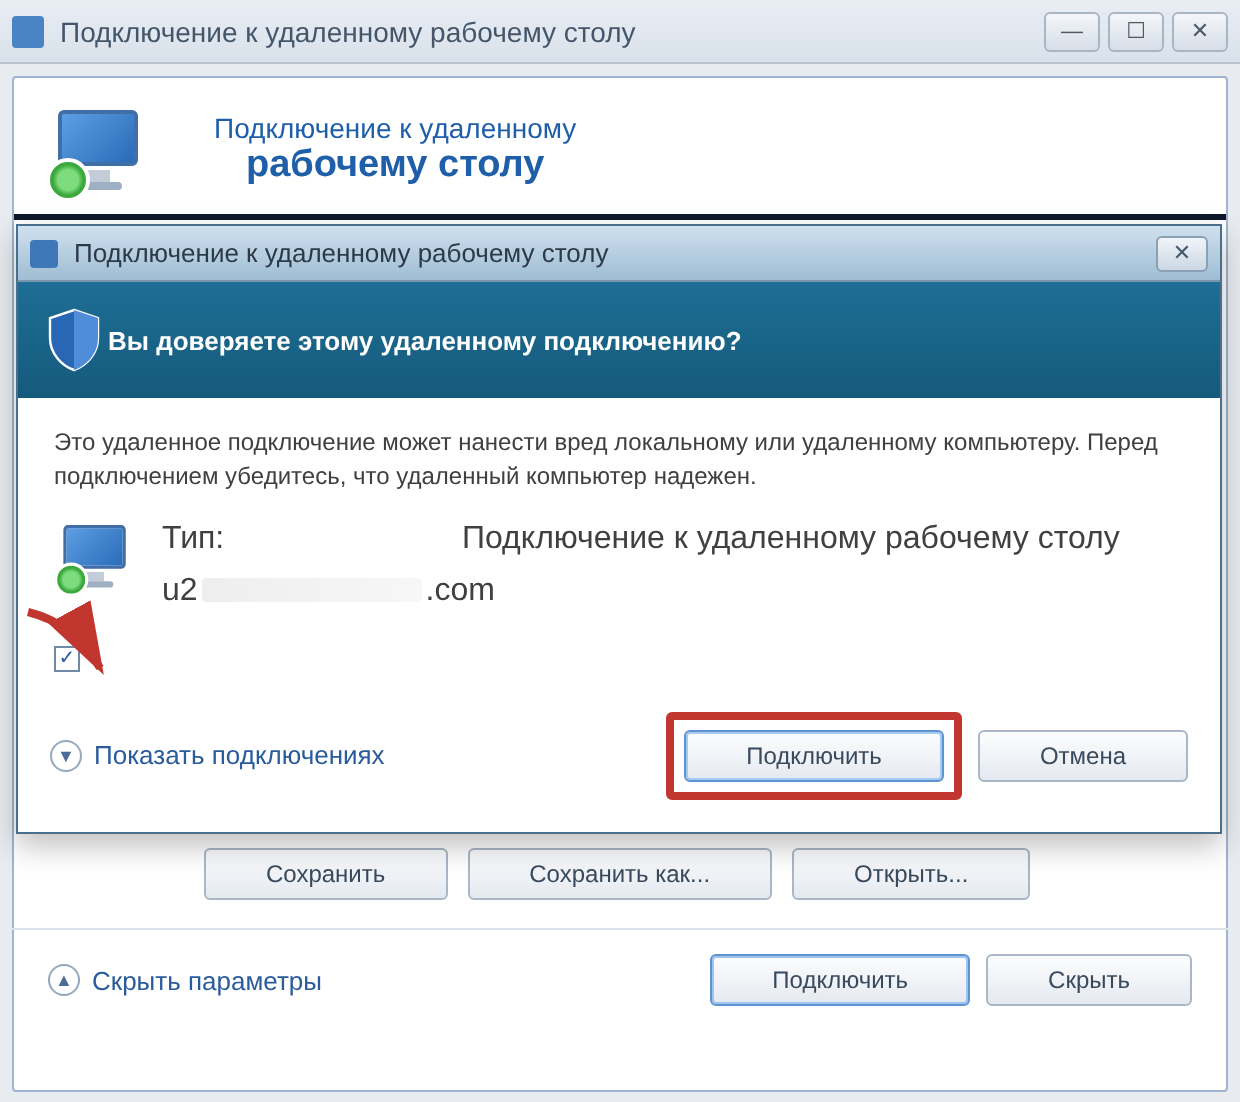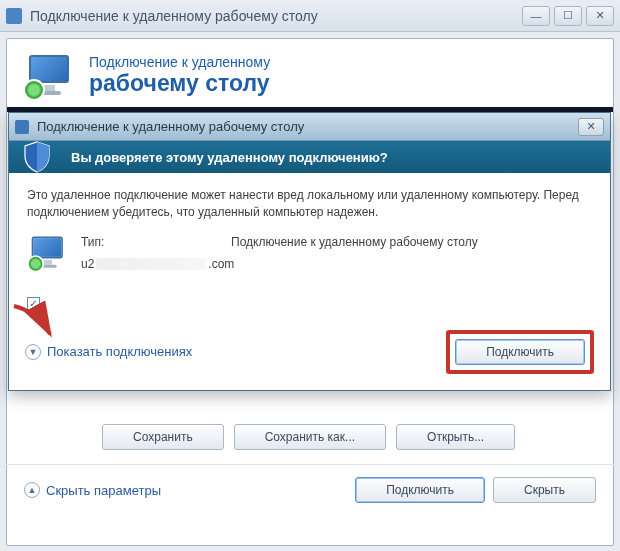--- a/index.html
+++ b/index.html
@@ -7,56 +7,56 @@
 
   
   .parent-window { position: absolute; top: 0; left: 0; right: 0; height: 551px; }
   .parent-titlebar { height: 32px; background: linear-gradient(to bottom,#e9eef4,#d9e1ea); border-bottom: 1px solid #b8c2cf; display: flex; align-items: center; padding: 0 6px; }
   .parent-titlebar .ticon { width: 16px; height: 16px; background:#4a84c4; border-radius:2px; margin-right:8px; }
   .parent-titlebar .ttitle { flex:1; color:#45566a; font-size:14px; }
   .winbtns { display:flex; gap:4px; }
   .winbtn { width:28px; height:20px; background:linear-gradient(to bottom,#f3f6fa,#d7dee8); border:1px solid #a9b6c6; border-radius:3px; display:flex; align-items:center; justify-content:center; font-size:11px; color:#4d5a6b; }
 
   .parent-body { margin:6px; height: 508px; border:1px solid #9fb4cf; background:#fff; border-radius:2px; }
-  .parent-header { display:flex; align-items:center; padding:14px 16px 10px 16px; border-bottom:5px solid #0f172a; }
+  .parent-header { display:flex; align-items:center; padding:14px 16px 10px 16px; border-bottom:3px solid #0f172a;gap:18px; }
   .rdp-icon { width:52px; height:44px; position:relative; margin-right:14px; }
   .rdp-icon .monitor { position:absolute; left:6px; top:2px; width:40px; height:28px; background:linear-gradient(135deg,#5d9fe4,#2a6bb7); border:2px solid #3f6fa6; border-radius:3px; }
   .rdp-icon .stand { position:absolute; left:20px; top:32px; width:12px; height:6px; background:#c2cdd9; }
   .rdp-icon .base { position:absolute; left:14px; top:38px; width:24px; height:4px; background:#9fb0c4; border-radius:2px; }
   .rdp-icon .arrows { position:absolute; left:0; top:26px; width:22px; height:22px; background: radial-gradient(circle,#7edb7e 40%,#3aa83a 60%); border:2px solid #fff; border-radius:50%; }
   .parent-htxt { color:#1f5ea8; }
   .parent-htxt .line1 { font-size:14px; }
-  .parent-htxt .line2 { font-size:23px; font-weight:bold; }
+  .parent-htxt .line2 { font-size:19px; font-weight:bold;text-align:center; }
 
   .parent-bottom { position:absolute; left:6px; right:6px; top:416px; }
   .bottom-row1 { display:flex; gap:10px; padding:8px 30px 8px 96px; }
   .bottom-row2 { border-top:1px solid #dbe2ec; margin-top:6px; padding:12px 18px; display:flex; align-items:center; }
   .wbtn { height:26px; padding:0 30px; background:linear-gradient(to bottom,#fdfdfe,#e4e9f0); border:1px solid #aab7c7; border-radius:3px; font-size:12px; color:#394a5e; display:flex; align-items:center; }
   .wbtn.default { border-color:#5d93d1; box-shadow:0 0 0 1px #9fc3ec inset; }
   .expando { display:flex; align-items:center; font-size:13px; color:#2a5b9c; gap:6px; }
   .expando .circ { width:16px; height:16px; border:1px solid #94a8c0; border-radius:50%; display:flex; align-items:center; justify-content:center; font-size:9px; color:#4a6c96; }
 
   
   .dialog { position:absolute; left:8px; top:112px; width:603px; border:1px solid #4a6f8c; background:#fff; box-shadow:0 6px 14px rgba(0,0,0,.25); }
   .dlg-titlebar { height:28px; background:linear-gradient(to bottom,#cfe0ee,#9fbdd4); display:flex; align-items:center; padding:0 6px; border-bottom:1px solid #7a96ab; }
   .dlg-titlebar .ticon { width:14px; height:14px; background:#3f78b8; border-radius:2px; margin-right:8px; }
   .dlg-titlebar .ttitle { flex:1; font-size:13px; color:#2c3a48; }
   .dlg-close { width:26px; height:18px; background:linear-gradient(to bottom,#f1f5f9,#cbd7e3); border:1px solid #8aa0b4; border-radius:3px; font-size:11px; display:flex; align-items:center; justify-content:center; color:#45586c; }
 
-  .dlg-header { background:linear-gradient(to bottom,#1e6e95,#155a7c); padding:0 14px; display:flex; align-items:center; gap:20px; }
+  .dlg-header { background:linear-gradient(to bottom,#1e6e95,#155a7c); padding:13px 14px; display:flex; align-items:center; gap:3px; }
   .shield { width:28px; height:32px; position:relative; }
   .shield svg { display:block; }
   .dlg-header-text { color:#fff; font-size:13px; font-weight:bold; }
 
   .dlg-body { padding:14px 18px 4px 18px; font-size:12px; color:#404040; }
   .warn-text { line-height:1.4; margin-bottom:14px; }
   .info-row { display:flex; align-items:flex-start; }
   .info-icon { width:42px; margin-right:12px; }
   .info-icon .rdp-icon { transform:scale(0.78); transform-origin:top left; }
-  .info-grid { display:grid; grid-template-columns:150px auto; row-gap:8px; font-size:12px; }
+  .info-grid { display:grid; grid-template-columns:150px auto; row-gap:8px; font-size:16px; }
   .info-grid div { white-space:nowrap; }
   .masked { display:inline-block; width:110px; height:12px; background:linear-gradient(to right,#eee,#f7f7f7); vertical-align:middle; margin:0 2px; border-radius:2px; }
 
   .chk-row { display:flex; align-items:center; gap:6px; margin:18px 0 6px 0; }
   .chk { width:13px; height:13px; border:1px solid #6f8aa7; background:#fff; display:flex; align-items:center; justify-content:center; font-size:10px; color:#2a5b9c; }
   .chk.checked::after { content:"✓"; }
   .chk-label { font-size:12px; }
 
   .dlg-footer { display:flex; align-items:center; padding:10px 16px 16px 16px; gap:8px; }
   .dlg-footer .spacer { flex:1; }
@@ -158,20 +158,21 @@
 
   <div class="dlg-footer">
     <div class="expando">
       <div class="circ">▼</div>
       <span>Показать подключениях</span>
     </div>
     <div class="spacer"></div>
     <div class="connect-wrap">
       <div class="wbtn">Подключить</div>
     </div>
+    <div class="wbtn">Отмена</div>
   </div>
 </div>
 
 <svg class="arrow-overlay" viewBox="0 0 80 48">
   <defs>
     <marker id="ah" markerWidth="10" markerHeight="10" refX="8" refY="3" orient="auto">
       <path d="M0,0 L0,6 L9,3 Z" fill="#c1362e"></path>
     </marker>
   </defs>
   <path d="M6 6 Q 30 12 42 34" stroke="#c1362e" stroke-width="4" fill="none" marker-end="url(#ah)"></path>

